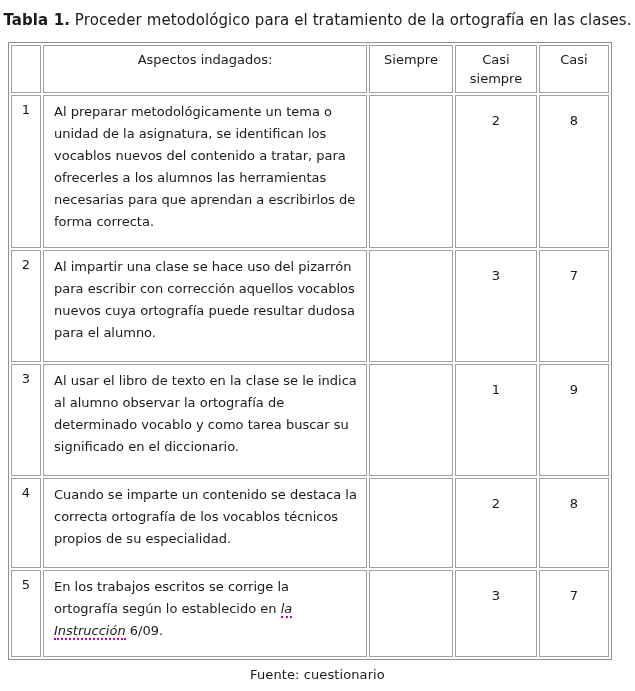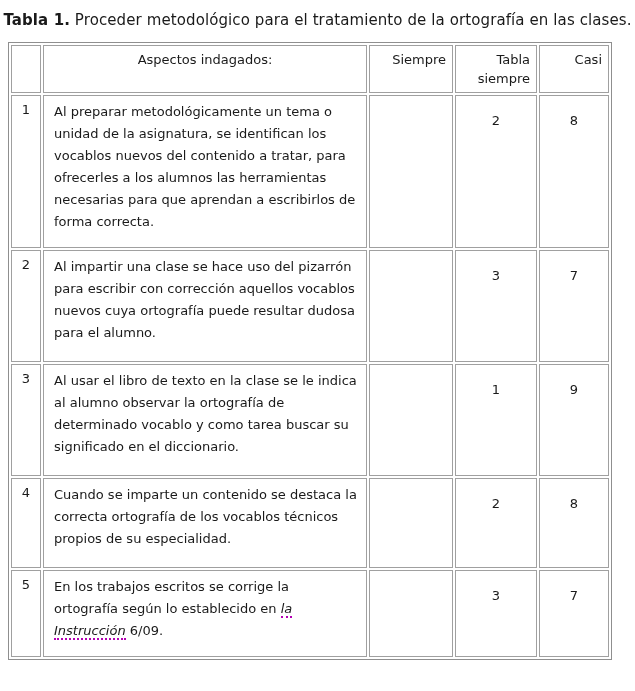--- a/index.html
+++ b/index.html
@@ -41,21 +41,21 @@
   col.c-nunca{width:70px;}
   th,td{
     border:1px solid var(--border);
     vertical-align:top;
     background:var(--bg);
     font-weight:normal;
   }
   thead tr{height:46px;}
   th{padding:4px 6px;line-height:19px;font-size:13px;}
   th.h-aspect{text-align:center;}
-  th.h-opt{text-align:right;}
+  th.h-opt{text-align:center;}
   tbody tr:nth-child(1){height:152px;}
   tbody tr:nth-child(2){height:112px;}
   tbody tr:nth-child(3){height:112px;}
   tbody tr:nth-child(4){height:90px;}
   tbody tr:nth-child(5){height:84px;}
   td.num{text-align:center;padding-top:6px;font-size:13px;}
   td.aspect{
     text-align:left;
     padding:5px 9px 14px 10px;
     line-height:22px;
@@ -87,21 +87,21 @@
       <col class="c-aspect">
       <col class="c-siempre">
       <col class="c-casi">
       <col class="c-nunca">
     </colgroup>
     <thead>
       <tr>
         <th class="h-num"></th>
         <th class="h-aspect">Aspectos indagados:</th>
         <th class="h-opt">Siempre</th>
-        <th class="h-opt">Tabla siempre</th>
+        <th class="h-opt">Casi siempre</th>
         <th class="h-opt">Casi</th>
       </tr>
     </thead>
     <tbody>
         <tr>
           <td class="num">1</td>
           <td class="aspect"><span>Al preparar metodológicamente un tema o unidad de la asignatura, se identifican los vocablos nuevos del contenido a tratar, para ofrecerles a los alumnos las herramientas necesarias para que aprendan a escribirlos de forma correcta.</span></td>
           <td class="val"></td>
           <td class="val">2</td>
           <td class="val">8</td>
@@ -130,14 +130,15 @@
         <tr>
           <td class="num">5</td>
           <td class="aspect"><span>En los trabajos escritos se corrige la ortografía según lo establecido en </span><span class="sq">la</span><span> </span><span class="sq">Instrucción</span><span> 6/09.</span></td>
           <td class="val"></td>
           <td class="val">3</td>
           <td class="val">7</td>
         </tr>
       </tbody>
   </table>
 
+  <p class="source">Fuente: cuestionario</p>
 
 </div>
 
 </body></html>

